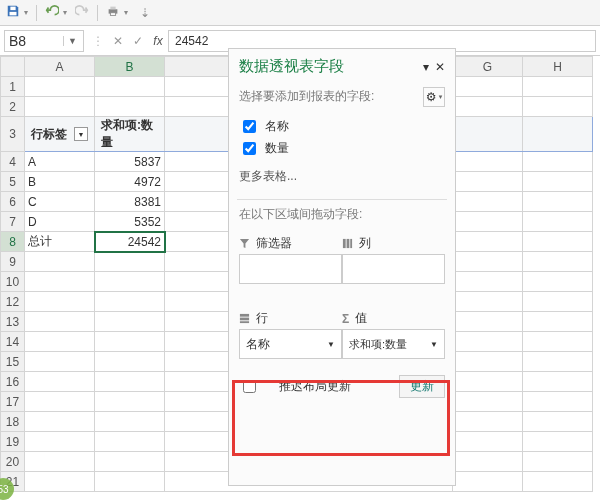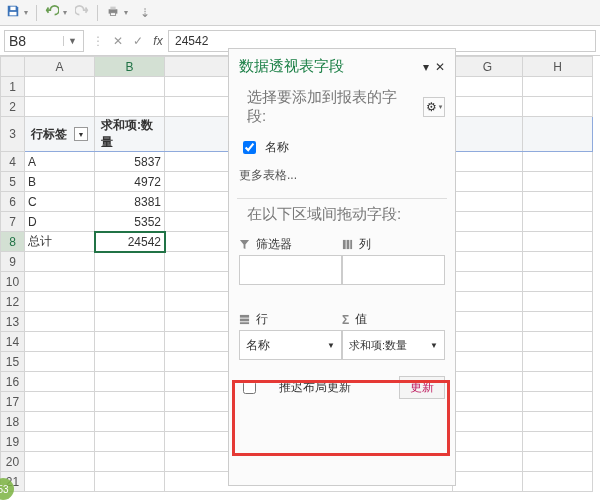--- a/index.html
+++ b/index.html
@@ -29,38 +29,38 @@
 .hdr-row td:last-of-type{border-right:1px solid #8faadc}
 .hdr-lbl{display:flex;align-items:center;justify-content:space-between;font-weight:bold;padding:0 3px}
 .filter-btn{width:14px;height:14px;border:1px solid #999;background:#fff;display:flex;align-items:center;justify-content:center;font-size:7px}
 .total-row td{border-top:1px solid #8faadc;font-weight:normal}
 .sel{outline:2px solid #217346;outline-offset:-1px;background:#fff}
 .sel-hdr{background:#d3e0d3!important;color:#217346!important}
 .pane{position:absolute;left:228px;top:48px;width:228px;height:438px;background:#fbfbfb;border:1px solid #ccc;padding:8px 10px}
 .pane-hdr{display:flex;align-items:center;justify-content:space-between;margin-bottom:6px}
 .pane-title{color:#1a7f45;font-size:15px}
 .pane-ctrl{display:flex;gap:6px;align-items:center;font-size:11px;color:#777}
-.sub{color:#777;font-size:15px;margin:6px 8px}
+.sub{color:#777;font-size:12px;margin:6px 0}
 .gear{width:22px;height:20px;border:1px solid #ccc;display:flex;align-items:center;justify-content:center;gap:2px}
 .gear .car{font-size:7px;color:#666}
 .fields{margin:6px 0 10px 0}
 .chk{display:flex;align-items:center;gap:6px;margin:3px 0}
 .chk input{width:13px;height:13px}
 .more{color:#555;margin:6px 0 14px 0}
 .divider{height:1px;background:#ddd;margin:6px -2px}
 .area-title{display:flex;align-items:center;gap:6px;color:#666;font-size:11px;margin:6px 0 2px 0}
 .area-title svg{width:11px;height:11px}
 .areas{display:flex;gap:0}
 .areas>div{flex:1}
 .drop{height:30px;background:#fff;border:1px solid #ccc;margin-bottom:4px;display:flex;align-items:center;justify-content:space-between;padding:0 6px}
 .drop .car{font-size:8px}
 .hl{position:absolute;border:3px solid #e53935;pointer-events:none}
 .footer{margin-top:12px;display:flex;align-items:center;justify-content:space-between}
 .footer label{display:flex;align-items:center;gap:20px;color:#666}
-.upd-btn{border:1px solid #ccc;color:#be185d;padding:2px 10px;background:#f5f5f5}
+.upd-btn{border:1px solid #ccc;color:#0f766e;padding:2px 10px;background:#f5f5f5}
 .badge{position:absolute;left:-8px;top:478px;width:22px;height:22px;background:#7cb342;border-radius:50%;color:#fff;display:flex;align-items:center;justify-content:center;font-size:10px;opacity:.85}
 </style>
 </head>
 <body>
 
 <div class="qat">
   <span><svg viewBox="0 0 16 16">
         <path fill="#3b73b9" d="M2 2h10l2 2v10H2z"></path>
         <rect x="4" y="9" width="8" height="4" fill="#fff"></rect>
         <rect x="5" y="3" width="6" height="4" fill="#fff"></rect>
@@ -297,20 +297,24 @@
     <span class="gear">
         <span>⚙</span>
         <span class="car">▾</span>
       </span>
   </div>
   <div class="fields">
     <label class="chk">
         <input type="checkbox" checked="" style="">
         <span>名称</span>
       </label>
+    <label class="chk">
+        <input type="checkbox" checked="" style="">
+        <span>数量</span>
+      </label>
   </div>
   <div class="more">更多表格...</div>
   <div class="divider"></div>
   <div class="sub">在以下区域间拖动字段:</div>
   <div class="areas">
     <div>
       <div class="area-title">
           <svg viewBox="0 0 12 12">
             <path fill="#888" d="M1 1h10L7 6v5l-2-1V6z"></path>
           </svg>

